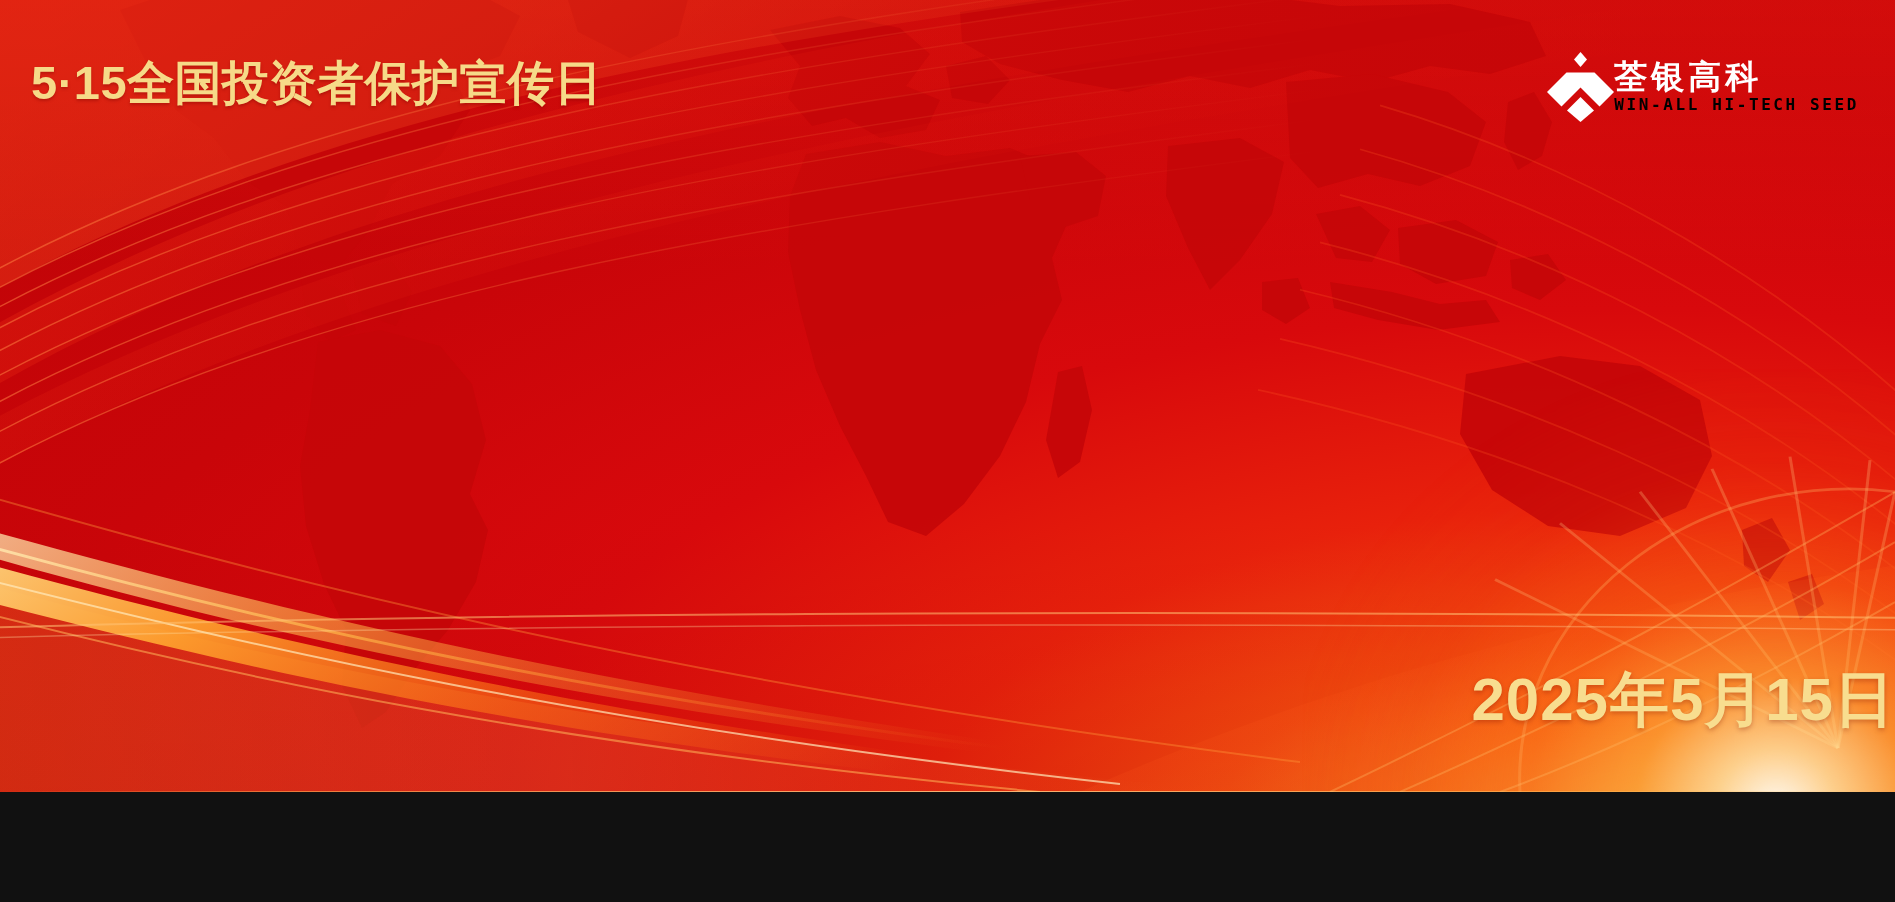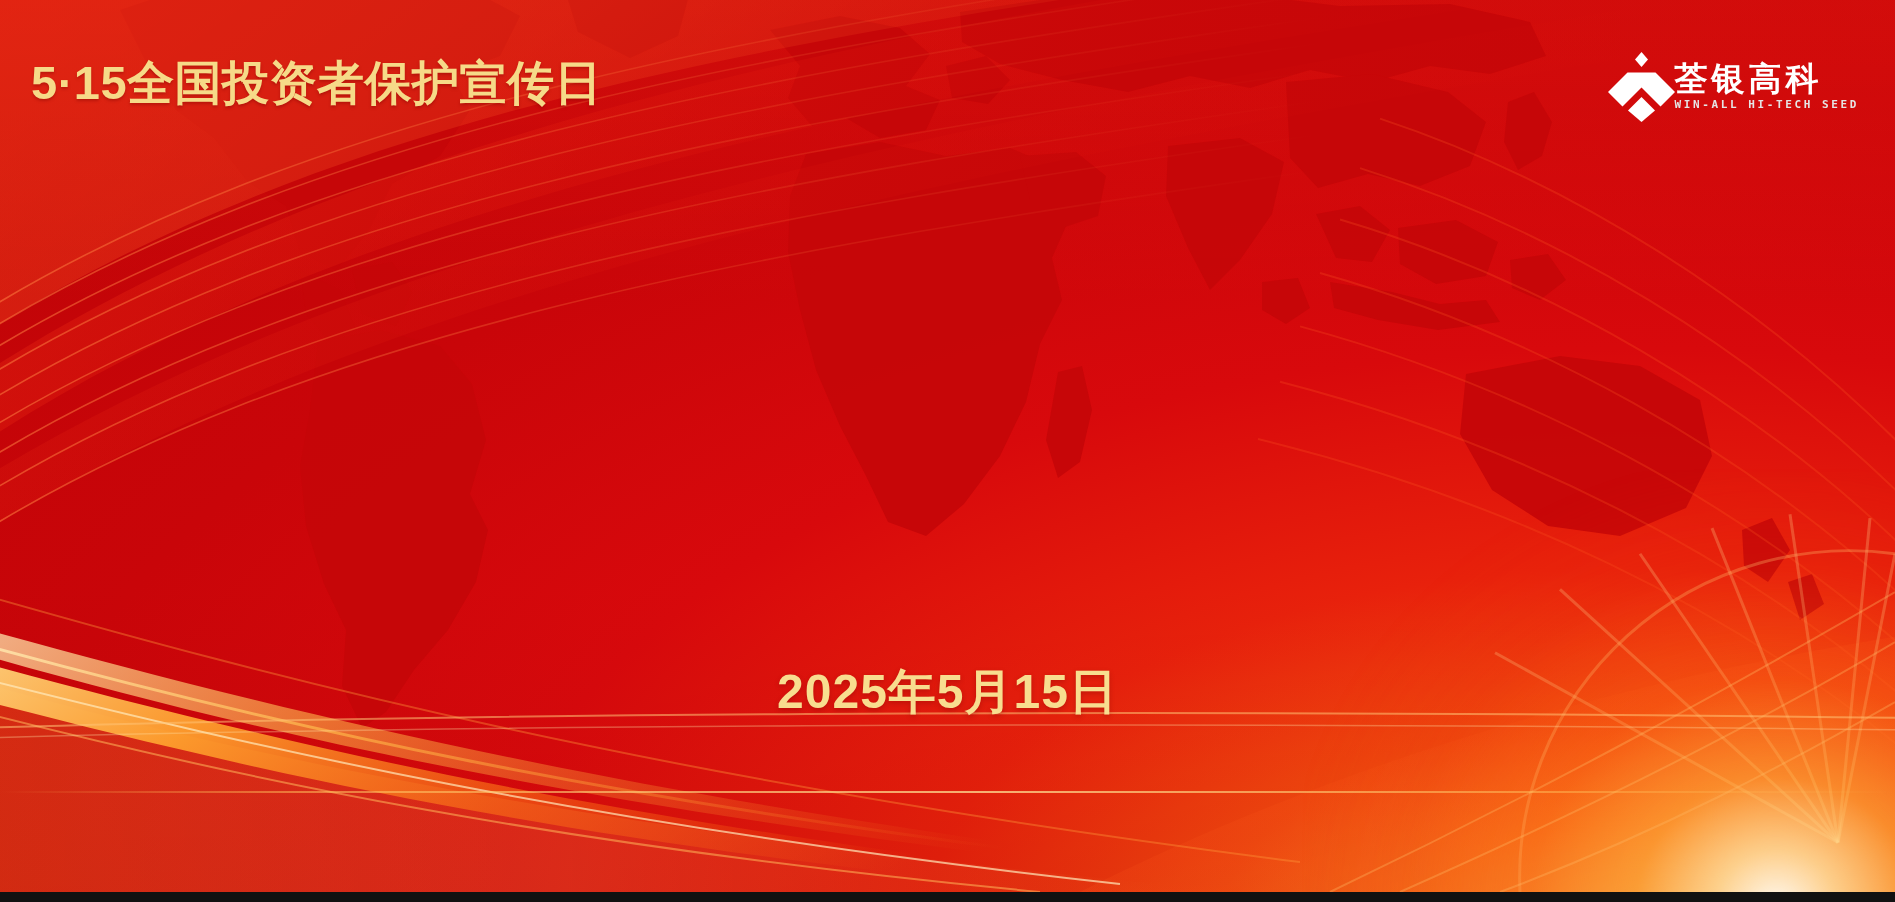--- a/index.html
+++ b/index.html
@@ -2,21 +2,21 @@
 <html lang="zh"><head>
 <meta charset="utf-8">
 <title>banner</title>
 <style>
   html,body{margin:0;padding:0;background:#111;}
   *{box-sizing:border-box;}
 
   .stage{
     position:relative;
     width:1895px;
-    height:892px;
+    height:792px;
     overflow:hidden;
     font-family:"Liberation Sans","DejaVu Sans",sans-serif;
     background:#d8090c;
   }
 
   
   .bg-base{
     position:absolute; inset:0;
     background:
       radial-gradient(120% 130% at 86% 104%, #ffb347 0%, #ff7a1c 9%, #f4490f 18%, #e8210c 31%, #d8090c 50%, #c90509 72%, #bf0407 100%),
@@ -74,21 +74,21 @@
     right:36px; top:50px;
     display:flex; align-items:center; gap:0;
   }
   .logo-mark{width:67px;height:72px;display:block;}
   .logo-text{display:flex;flex-direction:column;align-items:flex-start;gap:4px;}
   .logo-cn{
     color:#ffffff; font-size:33px; font-weight:bold;
     letter-spacing:4px; line-height:1;
   }
   .logo-en{
-    color:#e5e5e5; font-size:11px; letter-spacing:2.6px;
+    color:#000000; font-size:16px; letter-spacing:2.6px;
     line-height:1; font-weight:bold;
     font-family:"DejaVu Sans Mono","Liberation Mono",monospace;
   }
 
   .main-title{
     position:absolute;
     left:0; right:0; top:352px;
     text-align:center;
     color:#f8dd8f;
     font-size:128px;
@@ -96,23 +96,23 @@
     letter-spacing:2px;
     line-height:1.05;
     white-space:nowrap;
     text-shadow:0 4px 10px rgba(110,0,0,.30);
   }
   .main-title .gap{display:inline-block;width:56px;}
 
   .date{
     position:absolute;
     left:0; right:0; top:660px;
-    text-align:center;
+    text-align:right;
     color:#f8dd8f;
-    font-size:48px;
+    font-size:60px;
     font-weight:bold;
     letter-spacing:1px;
     text-shadow:0 2px 5px rgba(110,0,0,.30);
   }
 </style>
 </head>
 <body>
 
 <div class="stage">
 

